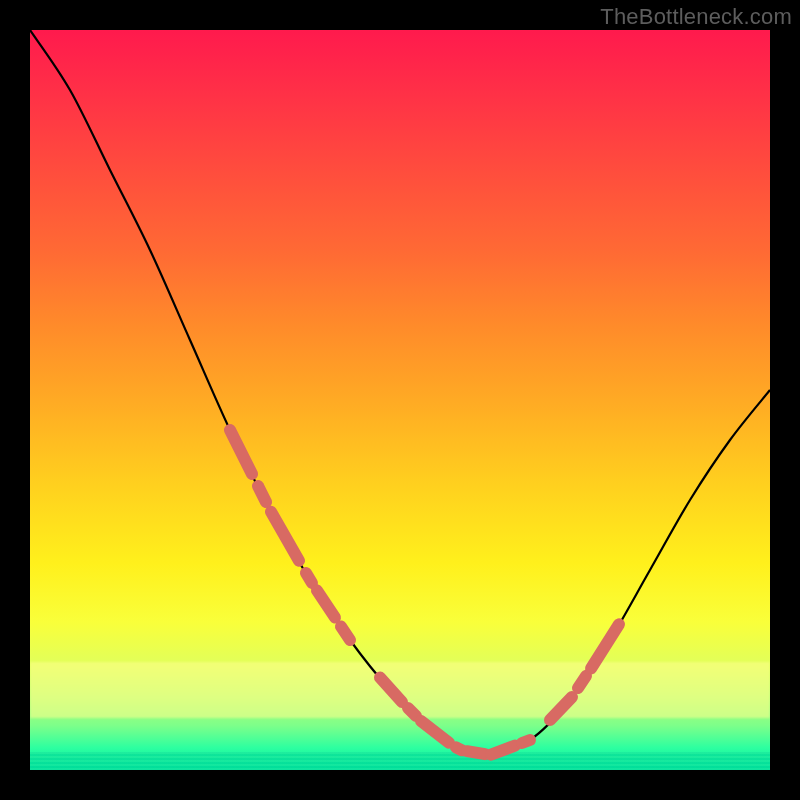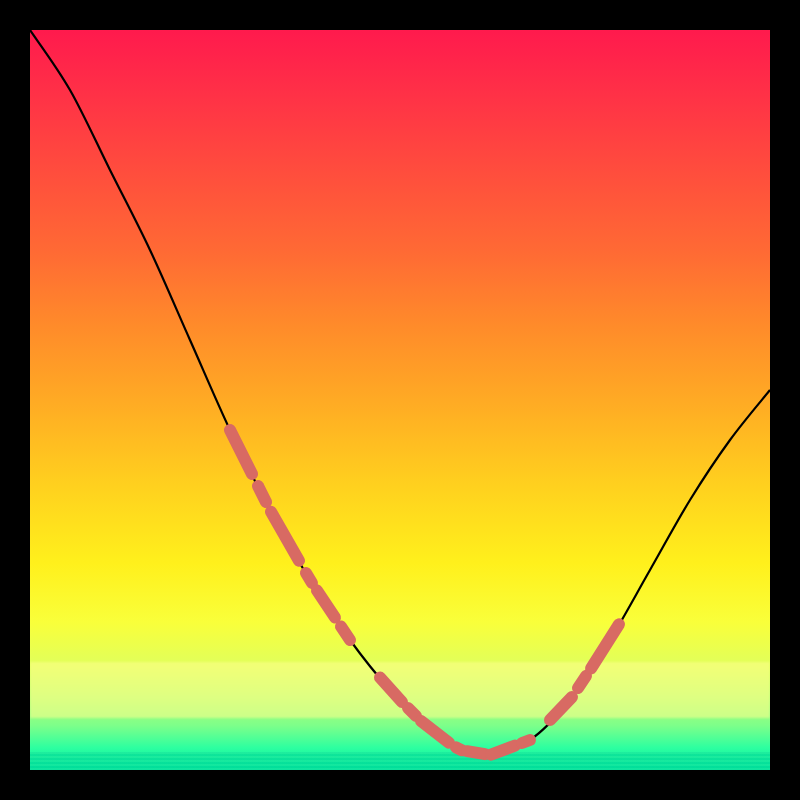--- a/index.html
+++ b/index.html
@@ -93,20 +93,21 @@
     font-size: 22px;
     font-weight: 500;
     letter-spacing: 0.2px;
     user-select: none;
   }
 </style>
 </head>
 <body>
 
 <div class="frame">
+  <div class="watermark">TheBottleneck.com</div>
 
   <div class="plot-area">
     <div class="gradient-bg"></div>
     <div class="yellow-band"></div>
     <div class="green-stripes"></div>
 
     <svg class="curve" viewBox="0 0 740 740" preserveAspectRatio="none">
       <path id="main-curve" d="M 0 0 C 6.666666666666667 10, 26.666666666666664 36.66666666666667, 40 60 C 53.333333333333336 83.33333333333333, 66.66666666666667 113.33333333333333, 80 140 C 93.33333333333333 166.66666666666666, 106.66666666666667 191.66666666666666, 120 220 C 133.33333333333334 248.33333333333334, 146.66666666666666 280, 160 310 C 173.33333333333334 340, 186.66666666666666 371.6666666666667, 200 400 C 213.33333333333334 428.3333333333333, 226.66666666666666 455, 240 480 C 253.33333333333334 505, 266.6666666666667 528.3333333333334, 280 550 C 293.3333333333333 571.6666666666666, 306.6666666666667 591.6666666666666, 320 610 C 333.3333333333333 628.3333333333334, 346.6666666666667 645, 360 660 C 373.3333333333333 675, 388.3333333333333 690, 400 700 C 411.6666666666667 710, 420 715.8333333333334, 430 720 C 440 724.1666666666666, 448.3333333333333 726.6666666666666, 460 725 C 471.6666666666667 723.3333333333334, 486.6666666666667 719.1666666666666, 500 710 C 513.3333333333334 700.8333333333334, 526.6666666666666 686.6666666666666, 540 670 C 553.3333333333334 653.3333333333334, 566.6666666666666 631.6666666666666, 580 610 C 593.3333333333334 588.3333333333334, 606.6666666666666 563.3333333333334, 620 540 C 633.3333333333334 516.6666666666666, 646.6666666666666 491.6666666666667, 660 470 C 673.3333333333334 448.3333333333333, 686.6666666666666 428.3333333333333, 700 410 C 713.3333333333334 391.6666666666667, 733.3333333333334 368.3333333333333, 740 360" fill="none" stroke="#000000" stroke-width="2.2"></path>
       <g id="highlight-group">
           <line x1="200" y1="400" x2="222" y2="444" stroke="#d86a63" stroke-width="12" stroke-linecap="round"></line>

